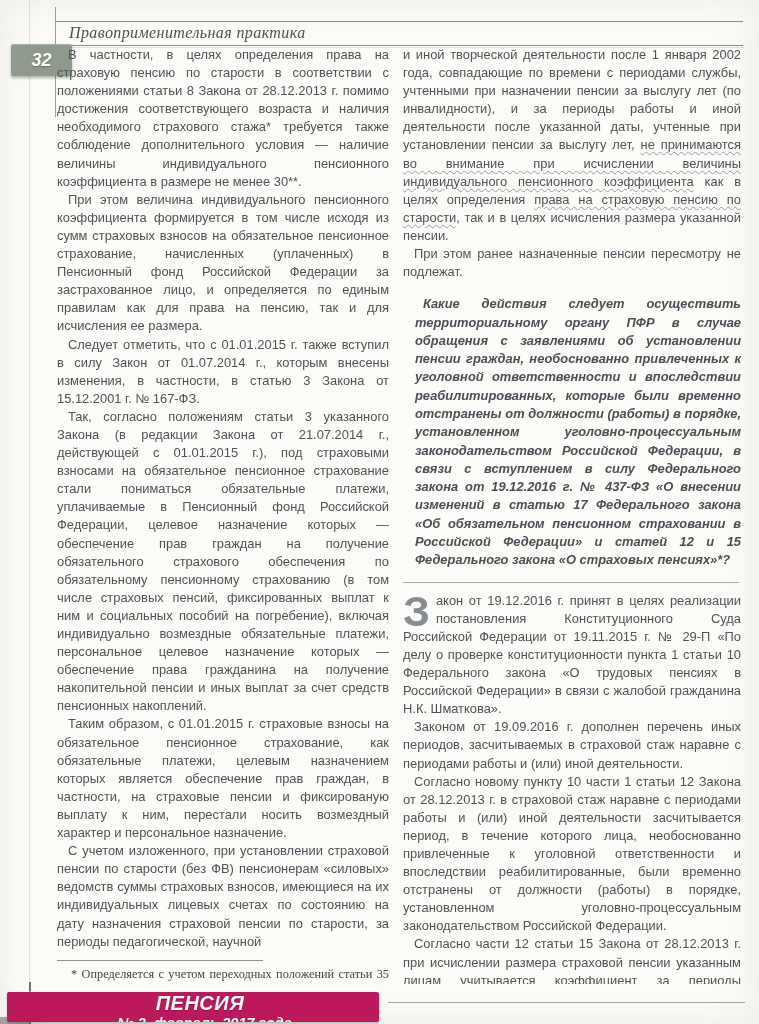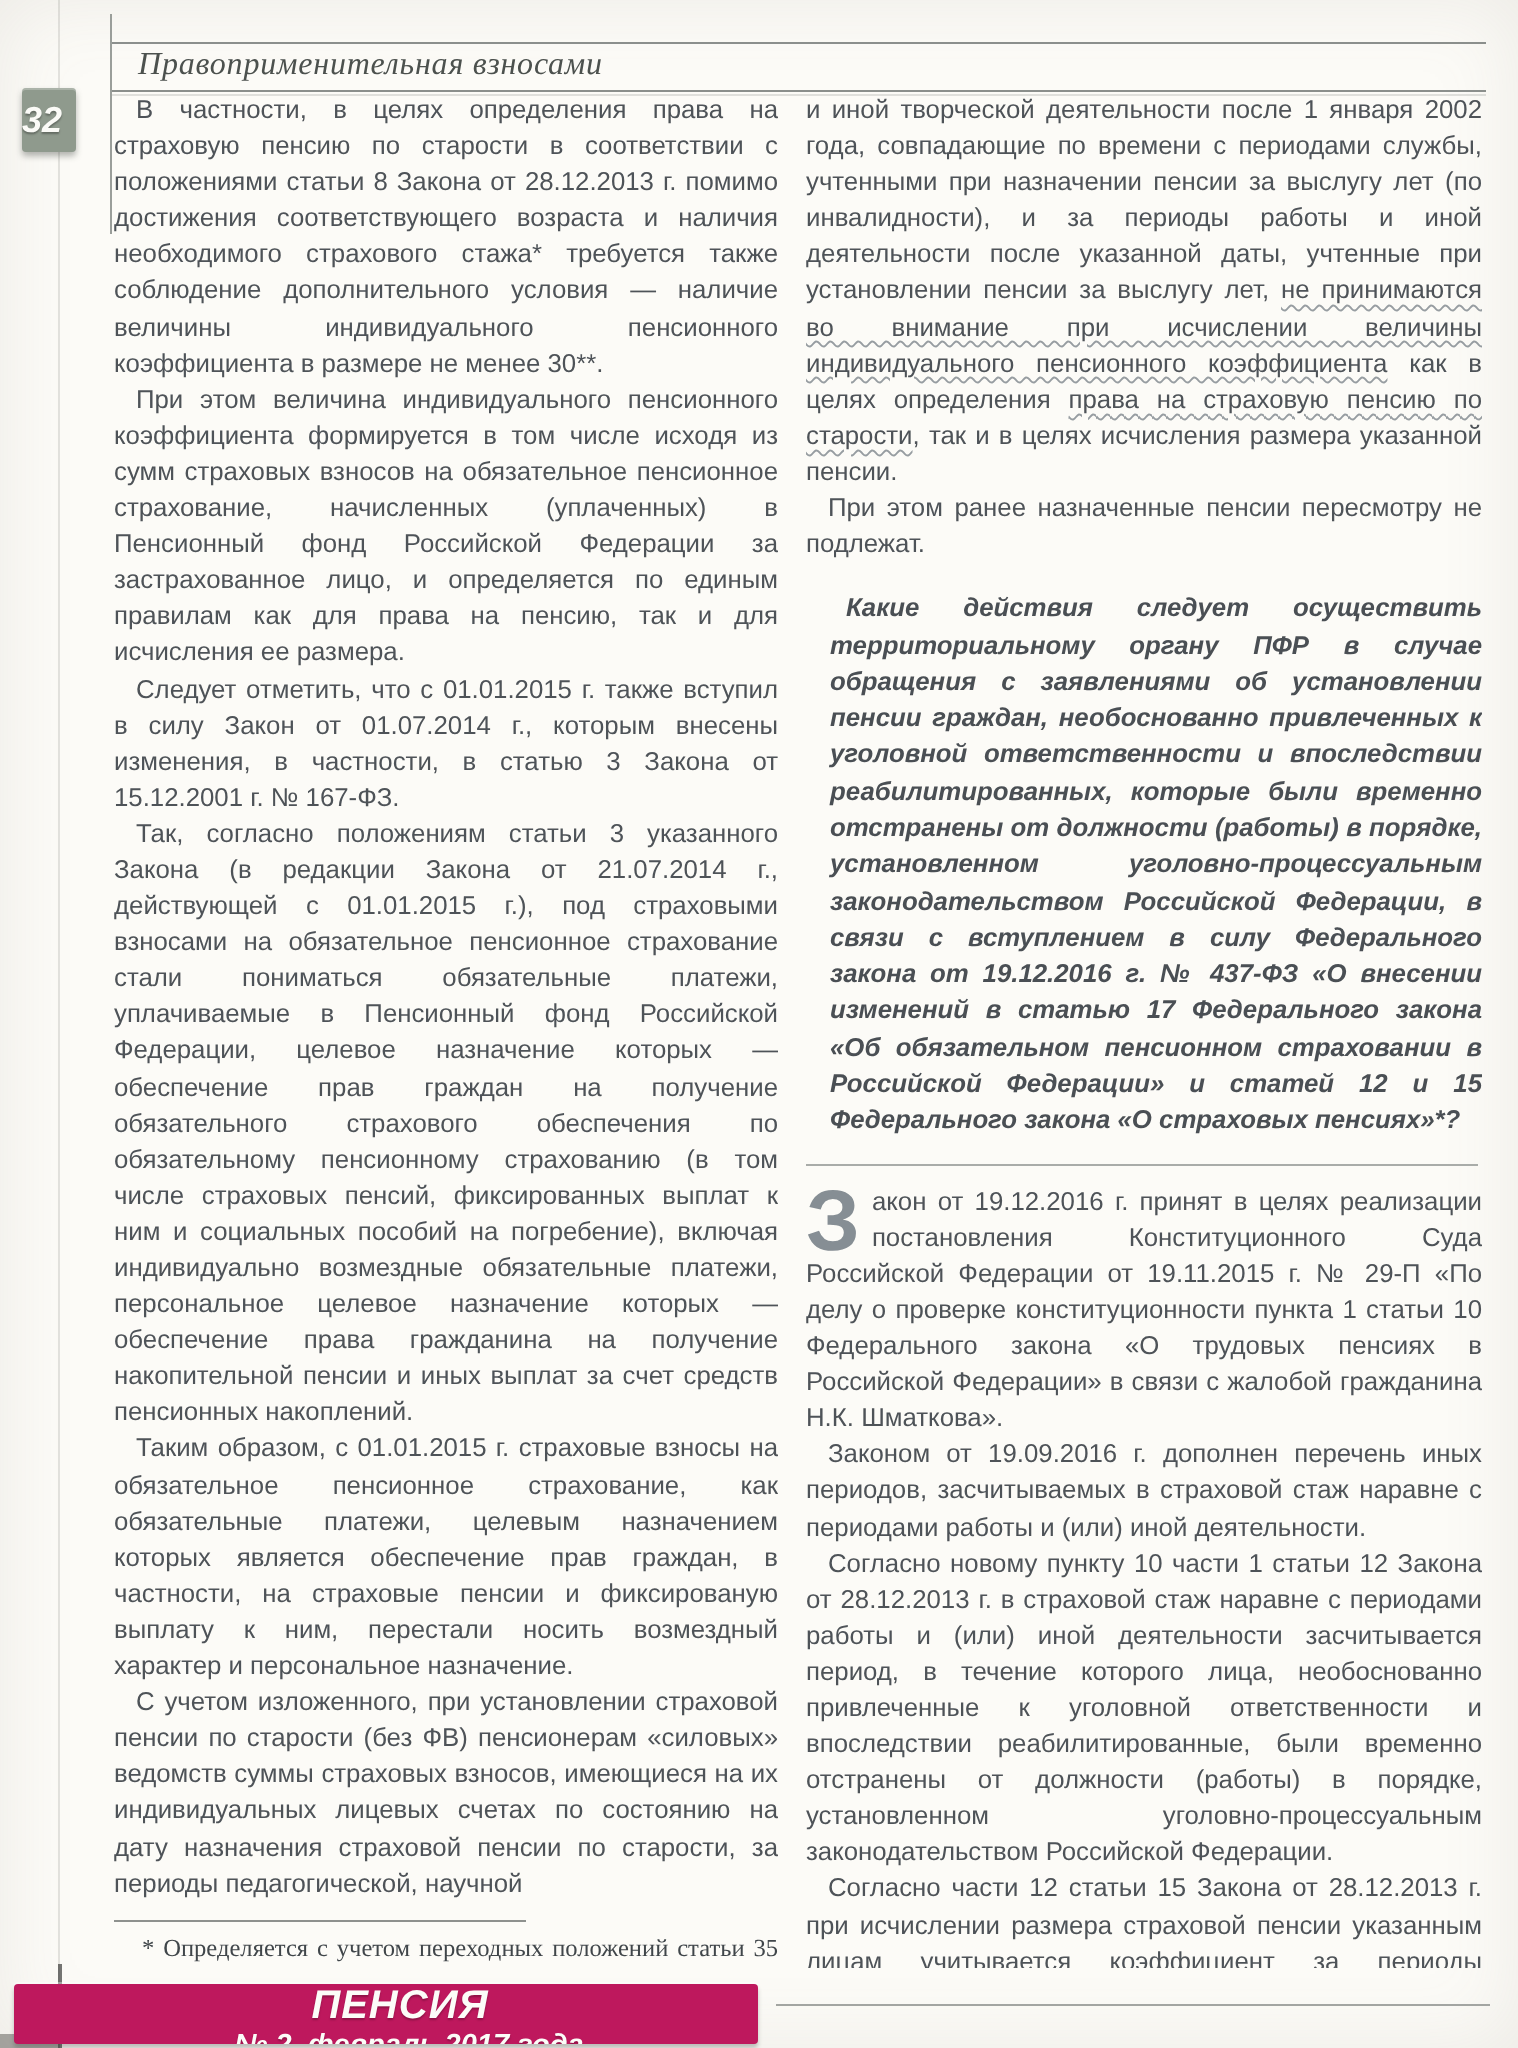--- a/index.html
+++ b/index.html
@@ -18,24 +18,24 @@
   .header-rule{position:absolute;left:55px;right:16px;height:1px;background:#8b8f8c;}
   .header-rule.top{top:21px;}
   .header-rule.bottom{top:45px;box-shadow:0 2px 0 rgba(140,142,138,.25);}
   .v-rule{position:absolute;left:55px;top:7px;width:1px;height:110px;background:#9a9e9a;}
   .header-title{
     position:absolute;left:69px;top:24px;
     font-family:"Liberation Serif",serif;font-style:italic;
     font-size:16px;color:#4c514e;letter-spacing:.4px;
   }
   .page-badge{
-    position:absolute;left:11px;top:44px;width:27px;height:32px;
+    position:absolute;left:11px;top:44px;width:61px;height:32px;
     background:#8f9a8d;border-radius:2px;
     box-shadow:0 2px 3px rgba(40,45,40,.35), inset 0 1px 0 rgba(255,255,255,.25);
-    display:flex;align-items:center;
+    display:flex;align-items:center;justify-content:center;
   }
   .page-badge span{
     color:#fbfbf7;font-size:18px;font-weight:bold;font-style:italic;
     text-shadow:0 1px 1px rgba(0,0,0,.3);
   }
 
   
   .columns{
     position:absolute;left:57px;top:46px;width:684px;height:938px;
     display:flex;gap:14px;overflow:hidden;
@@ -93,21 +93,21 @@
 </head>
 <body>
 
 <div class="page" style="background: rgb(252, 251, 247);">
 
   <div class="scan-left-line"></div>
   <div class="scan-corner"></div>
   <div class="scan-bottom"></div>
 
   <div class="header-rule top"></div>
-  <div class="header-title">Правоприменительная взносами</div>
+  <div class="header-title">Правоприменительная практика</div>
   <div class="header-rule bottom"></div>
   <div class="v-rule"></div>
 
   <div class="page-badge" style="background: rgb(143, 154, 141);">
     <span>32</span>
   </div>
 
   <div class="columns">
     <div class="col left">
       <div>

